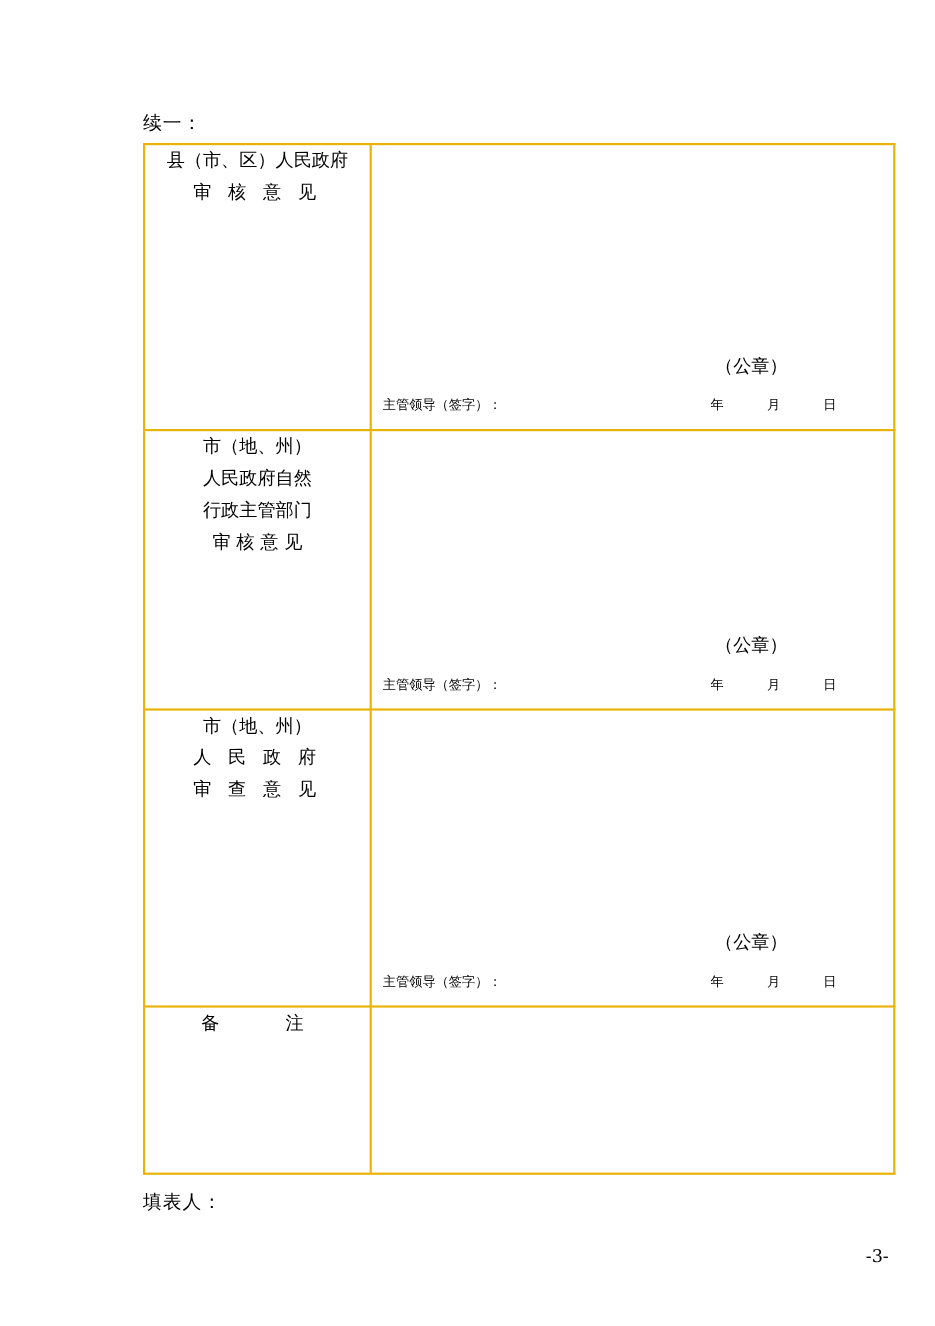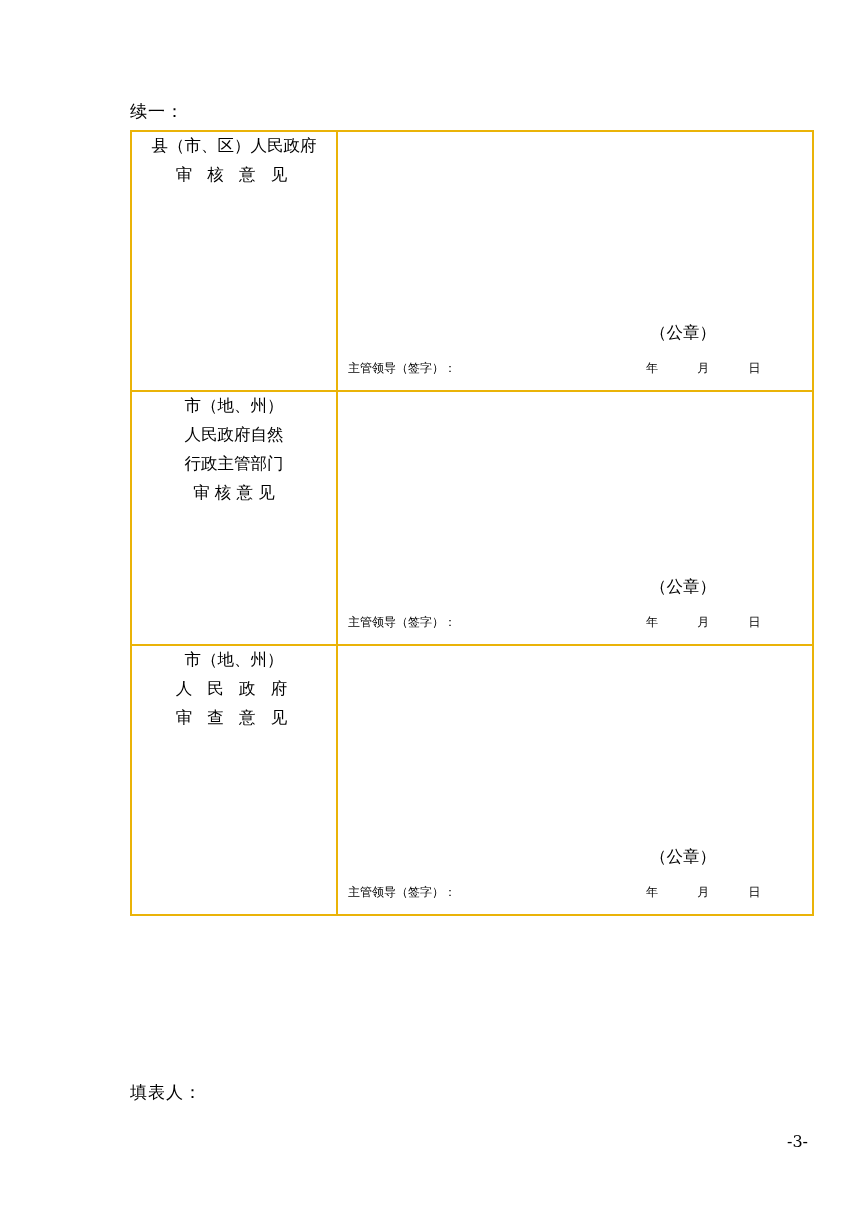--- a/index.html
+++ b/index.html
@@ -183,19 +183,27 @@
               <span class="date-group">
                 <span class="d">年</span>
                 <span class="d">月</span>
                 <span class="d">日</span>
               </span>
             </div>
           </div>
         </td>
       </tr>
 
+      <tr class="row4">
+        <td class="col-label label-cell">
+          <span class="ln spaced3">备　　注</span>
+        </td>
+        <td class="col-body body-cell">
+          <div class="body-inner"></div>
+        </td>
+      </tr>
     </tbody>
   </table>
 
   <div class="filler">填表人：</div>
   <div class="page-num">-3-</div>
 
 </div>
 
 </body></html>

